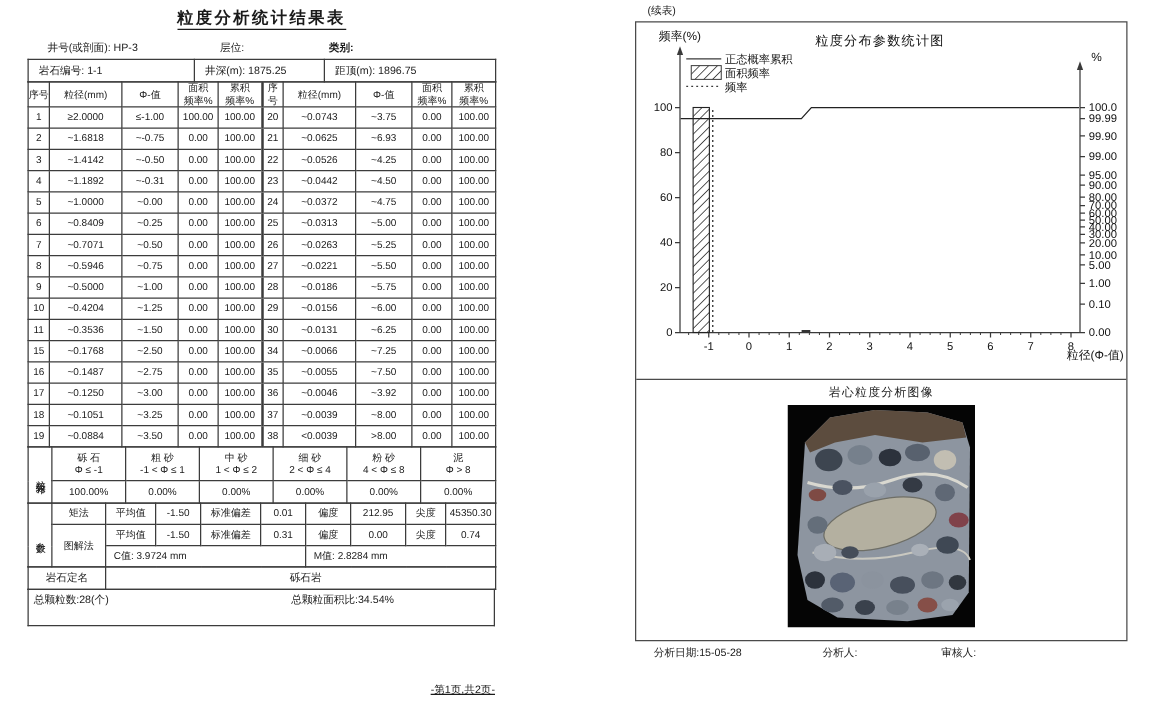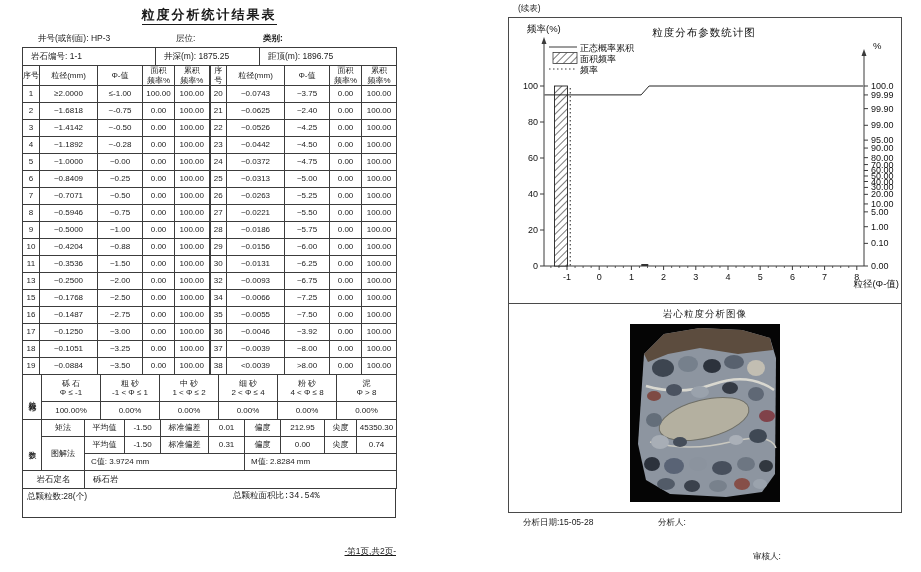--- a/index.html
+++ b/index.html
@@ -28,37 +28,37 @@
   .t-main th{height:19px;}
   .t-main td{height:16px;}
   .t-main td.sep,.t-main th.sep{border-left-width:2px;}
   .t-grain .nm{height:26px;}
   .t-grain .vl{height:17px;}
   .vert{writing-mode:vertical-rl;text-orientation:upright;letter-spacing:1px;font-size:8px;}
   .t-param td{height:16px;}
   .t-param td.lft{text-align:left;padding-left:6px;}
   .t-name td{height:17px;}
   .t-name td.lbl{font-size:8.5px;}
-  .t-name td.val{text-align:left;padding-left:8px;font-size:8.5px;}
+  .t-name td.val{text-align:center;padding-left:8px;font-size:8.5px;}
   .t-total td{height:17px;position:relative;}
   .t-total .a{position:absolute;left:4px;top:3px;font-size:8.5px;}
-  .t-total .b{position:absolute;left:210px;top:3px;font-size:8.5px;font-family:Liberation Mono, monospace;}
+  .t-total .b{position:absolute;left:210px;top:3px;font-size:8.5px;}
   .p1-footer{position:absolute;left:22px;top:546px;width:374px;text-align:right;font-size:8.5px;text-decoration:underline;}
 
   
   .cont-label{position:absolute;left:60px;top:3px;font-size:8.5px;}
   .p2-box{position:absolute;left:50px;top:17px;width:392px;height:494px;border:1px solid #4a4a4a;}
   .chart-sec{position:relative;width:392px;height:286px;border-bottom:1px solid #4a4a4a;box-sizing:border-box;}
   .img-sec{position:relative;width:392px;height:207px;}
   .img-title{position:absolute;left:0;top:4px;width:392px;text-align:center;font-size:9.5px;letter-spacing:1px;}
   .photo{position:absolute;left:121px;top:20px;width:150px;height:178px;}
   .p2-fields{position:absolute;left:0;top:517px;width:463px;font-size:8.5px;}
   .p2-fields .f1{position:absolute;left:65px;}
   .p2-fields .f2{position:absolute;left:200px;}
-  .p2-fields .f3{position:absolute;left:295px;margin-top:34px;}
+  .p2-fields .f3{position:absolute;left:295px;}
   .p2-footer{position:absolute;left:0;top:540px;width:437px;text-align:right;font-size:8.5px;}
 
   svg text{font-family:"Liberation Sans","DejaVu Sans",sans-serif;}
 </style>
 </head>
 <body>
 
 <div class="page" id="page1">
   <div class="p1-title">
     <span>粒度分析统计结果表</span>
@@ -130,40 +130,40 @@
             <td>100.00</td>
           </tr>
           <tr>
             <td>2</td>
             <td>~1.6818</td>
             <td>~-0.75</td>
             <td>0.00</td>
             <td>100.00</td>
             <td class="sep">21</td>
             <td>~0.0625</td>
-            <td>~2.40</td>
+            <td>~6.93</td>
             <td>0.00</td>
             <td>100.00</td>
           </tr>
           <tr>
             <td>3</td>
             <td>~1.4142</td>
             <td>~-0.50</td>
             <td>0.00</td>
             <td>100.00</td>
             <td class="sep">22</td>
             <td>~0.0526</td>
             <td>~4.25</td>
             <td>0.00</td>
             <td>100.00</td>
           </tr>
           <tr>
             <td>4</td>
             <td>~1.1892</td>
-            <td>~-0.28</td>
+            <td>~-0.31</td>
             <td>0.00</td>
             <td>100.00</td>
             <td class="sep">23</td>
             <td>~0.0442</td>
             <td>~4.50</td>
             <td>0.00</td>
             <td>100.00</td>
           </tr>
           <tr>
             <td>5</td>
@@ -221,50 +221,38 @@
             <td>100.00</td>
             <td class="sep">28</td>
             <td>~0.0186</td>
             <td>~5.75</td>
             <td>0.00</td>
             <td>100.00</td>
           </tr>
           <tr>
             <td>10</td>
             <td>~0.4204</td>
-            <td>~0.88</td>
+            <td>~1.25</td>
             <td>0.00</td>
             <td>100.00</td>
             <td class="sep">29</td>
             <td>~0.0156</td>
             <td>~6.00</td>
             <td>0.00</td>
             <td>100.00</td>
           </tr>
           <tr>
             <td>11</td>
             <td>~0.3536</td>
             <td>~1.50</td>
             <td>0.00</td>
             <td>100.00</td>
             <td class="sep">30</td>
             <td>~0.0131</td>
             <td>~6.25</td>
-            <td>0.00</td>
-            <td>100.00</td>
-          </tr>
-          <tr>
-            <td>13</td>
-            <td>~0.2500</td>
-            <td>~2.00</td>
-            <td>0.00</td>
-            <td>100.00</td>
-            <td class="sep">32</td>
-            <td>~0.0093</td>
-            <td>~6.75</td>
             <td>0.00</td>
             <td>100.00</td>
           </tr>
           <tr>
             <td>15</td>
             <td>~0.1768</td>
             <td>~2.50</td>
             <td>0.00</td>
             <td>100.00</td>
             <td class="sep">34</td>

